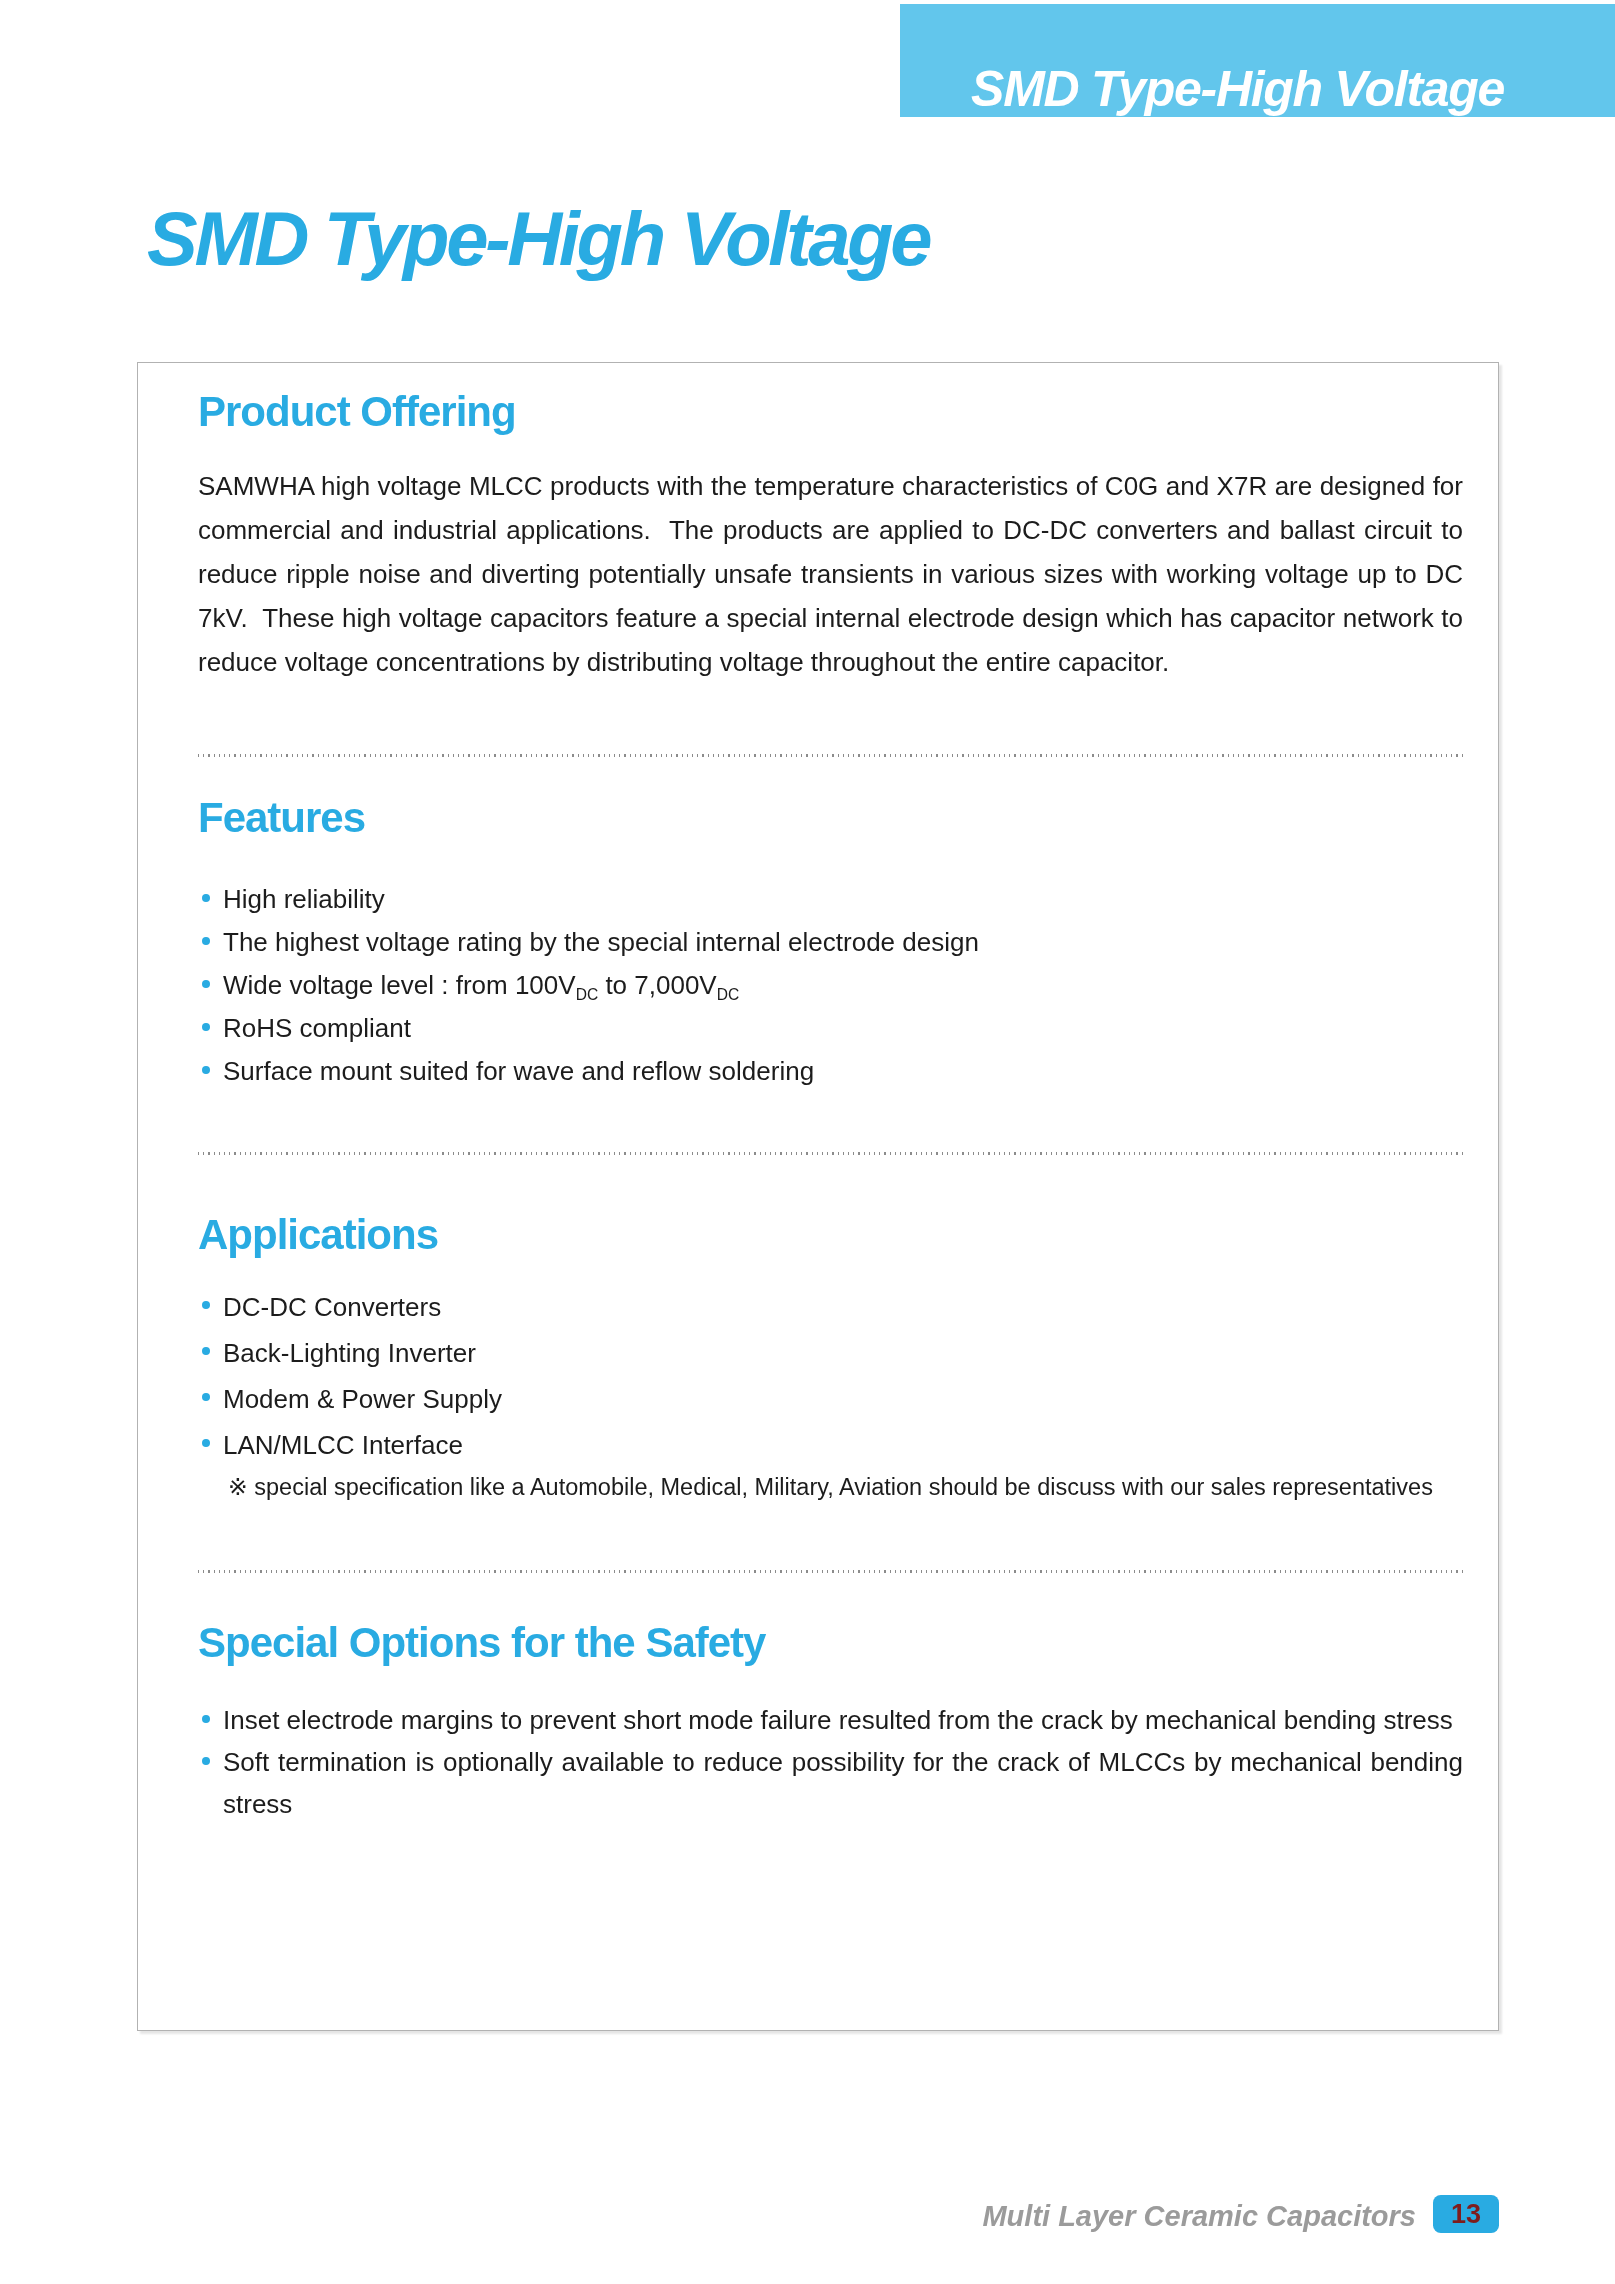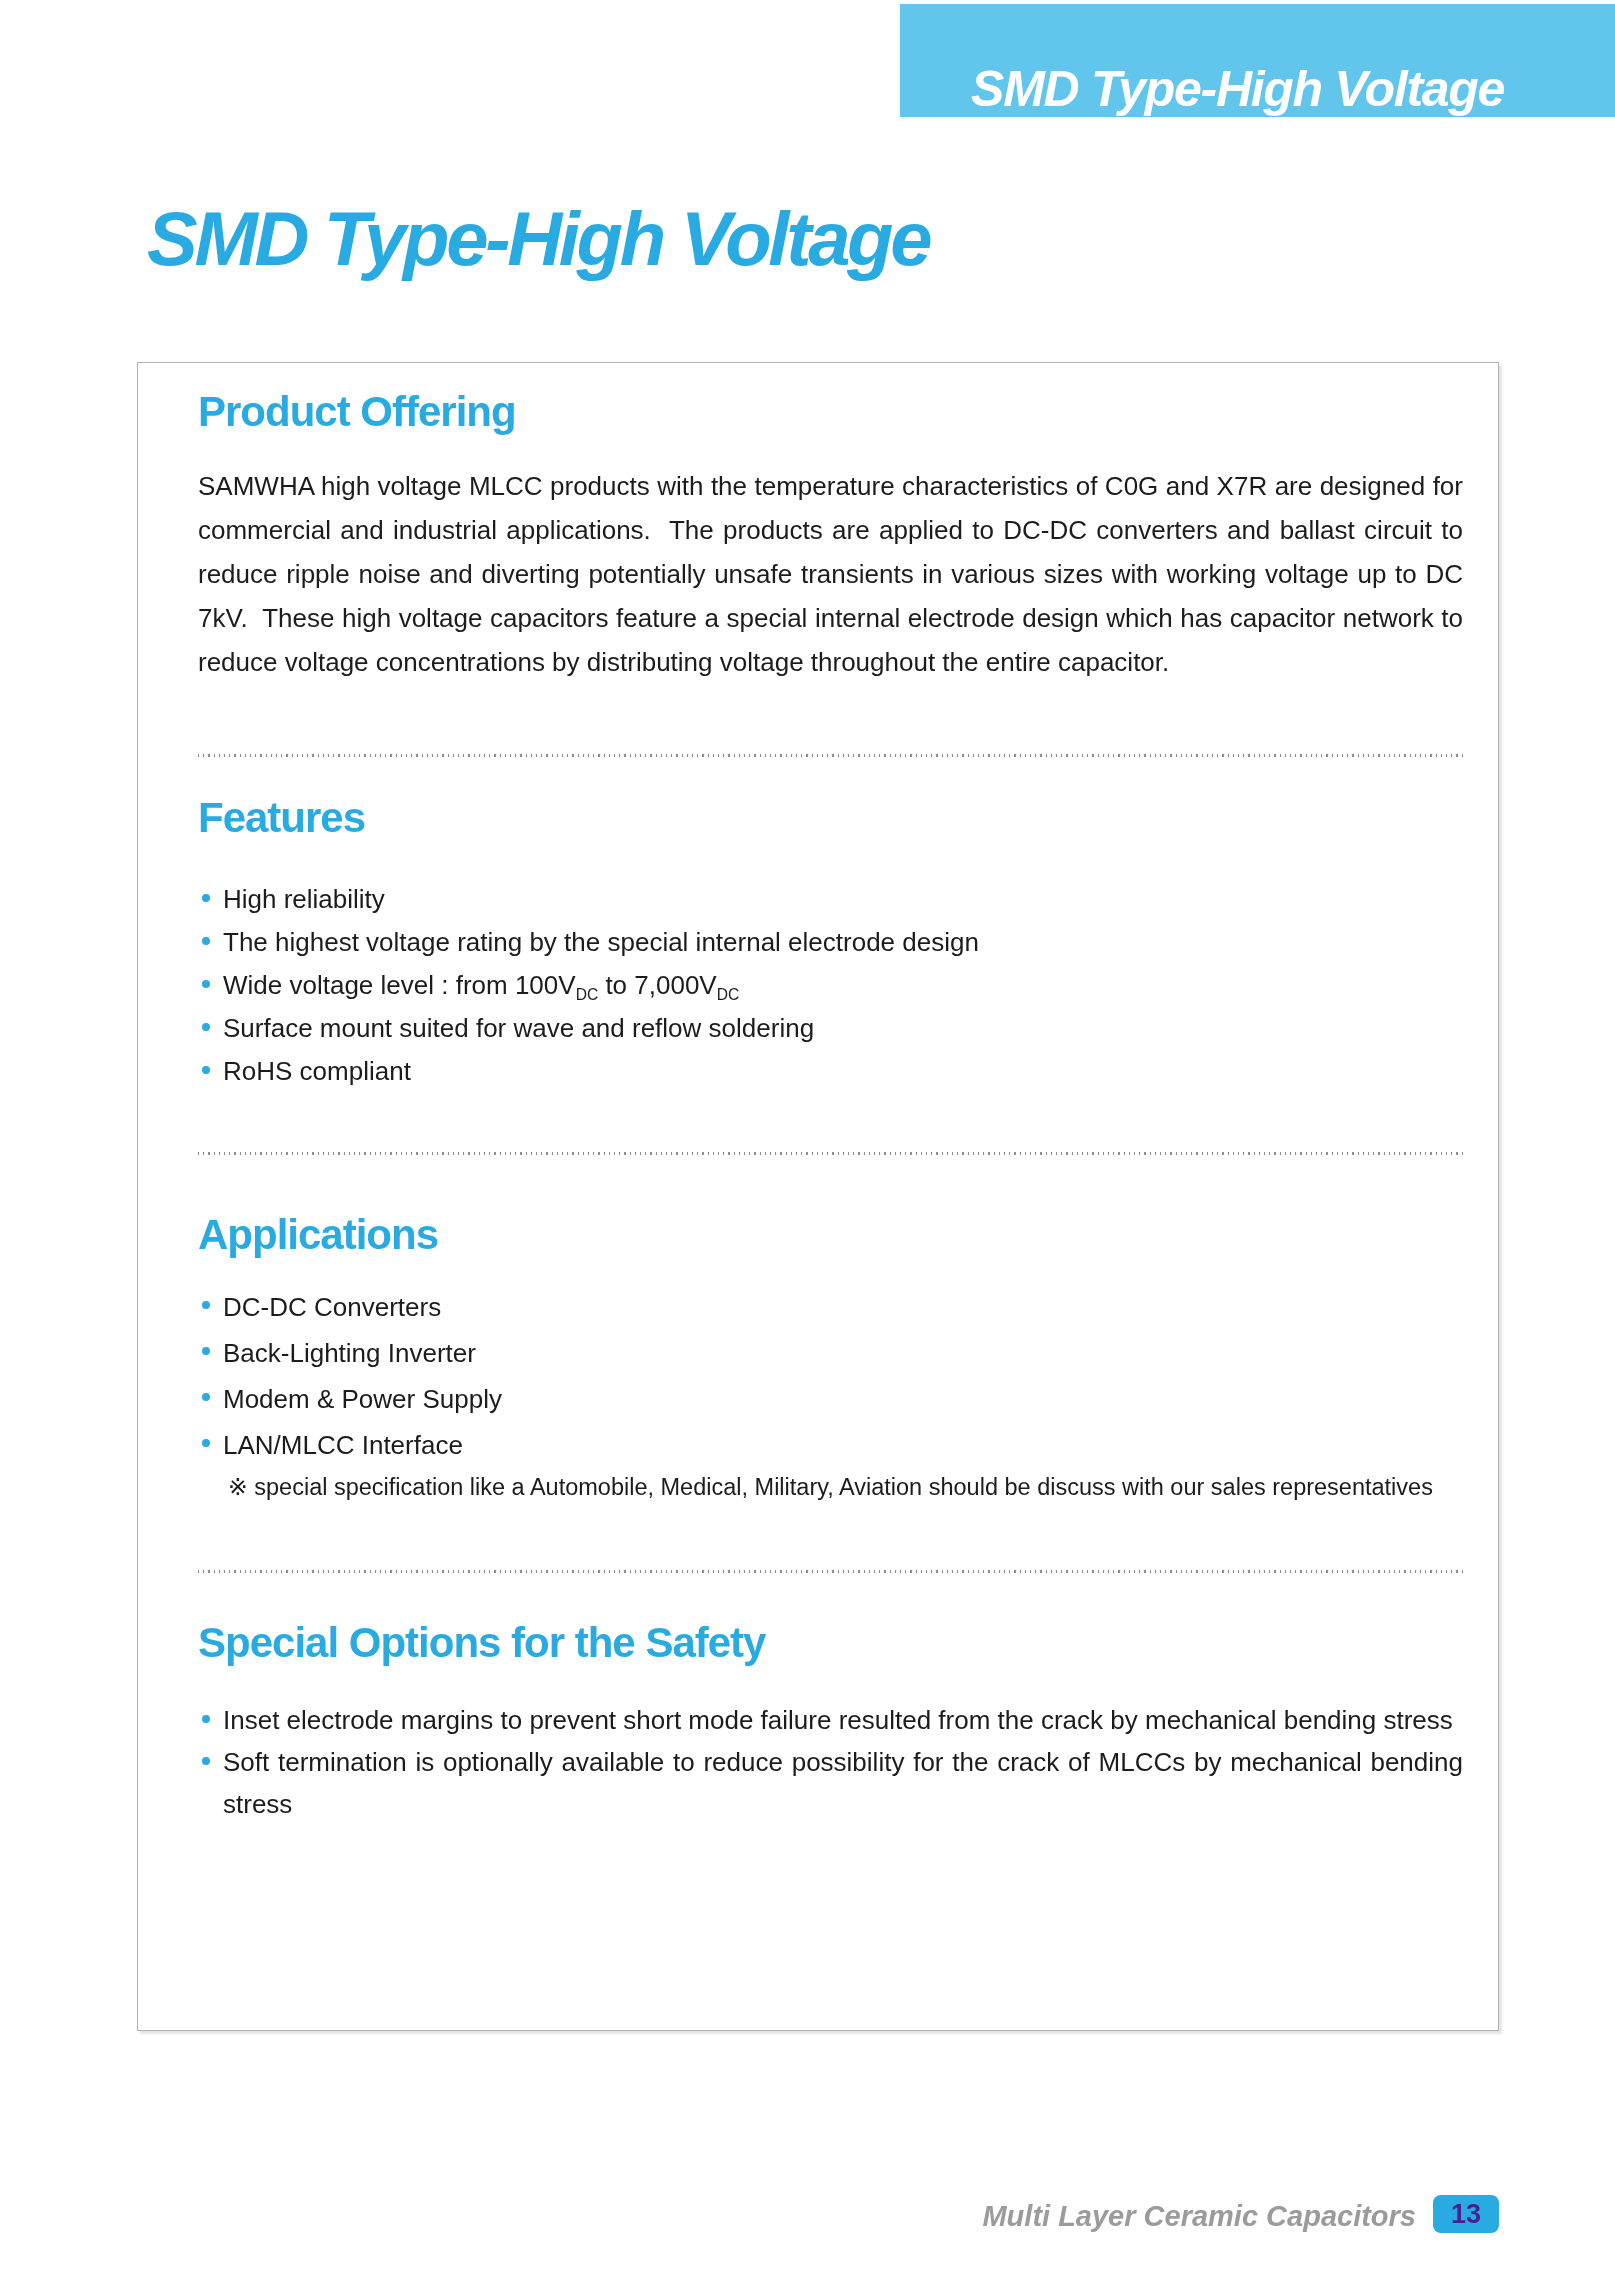--- a/index.html
+++ b/index.html
@@ -107,21 +107,21 @@
   }
   .footer-title {
     color:var(--footer-text,#9b9b9b);
     font-size:29px; font-weight:bold; font-style:italic;
     white-space:nowrap;
   }
   .page-badge {
     display:flex; align-items:center; justify-content:center;
     min-width:66px; height:38px; padding:0 9px;
     background:var(--accent,#29abe2);
-    color:#4c1d95; font-size:27px; font-weight:bold;
+    color:#7f1d1d; font-size:27px; font-weight:bold;
     border-radius:7.8px;
   }
 </style>
 </head>
 <body>
 
 <div class="page">
 
   <div class="banner">
     <span class="banner-title">SMD Type-High Voltage</span>
@@ -149,25 +149,25 @@
           <li class="bullet-item">
             <span class="dot"></span>
             <span class="item-text"><span>The highest voltage rating by the special internal electrode design</span></span>
           </li>
           <li class="bullet-item">
             <span class="dot"></span>
             <span class="item-text"><span>Wide voltage level : from 100V</span><sub>DC</sub><span> to 7,000V</span><sub>DC</sub></span>
           </li>
           <li class="bullet-item">
             <span class="dot"></span>
+            <span class="item-text"><span>RoHS compliant</span></span>
+          </li>
+          <li class="bullet-item">
+            <span class="dot"></span>
             <span class="item-text"><span>Surface mount suited for wave and reflow soldering</span></span>
-          </li>
-          <li class="bullet-item">
-            <span class="dot"></span>
-            <span class="item-text"><span>RoHS compliant</span></span>
           </li>
         </ul>
     </section>
 
     <div class="divider d2"></div>
 
     <section class="sec-apps">
       <h2 class="section-heading">Applications</h2>
       <ul class="bullet-list apps-list">
 

